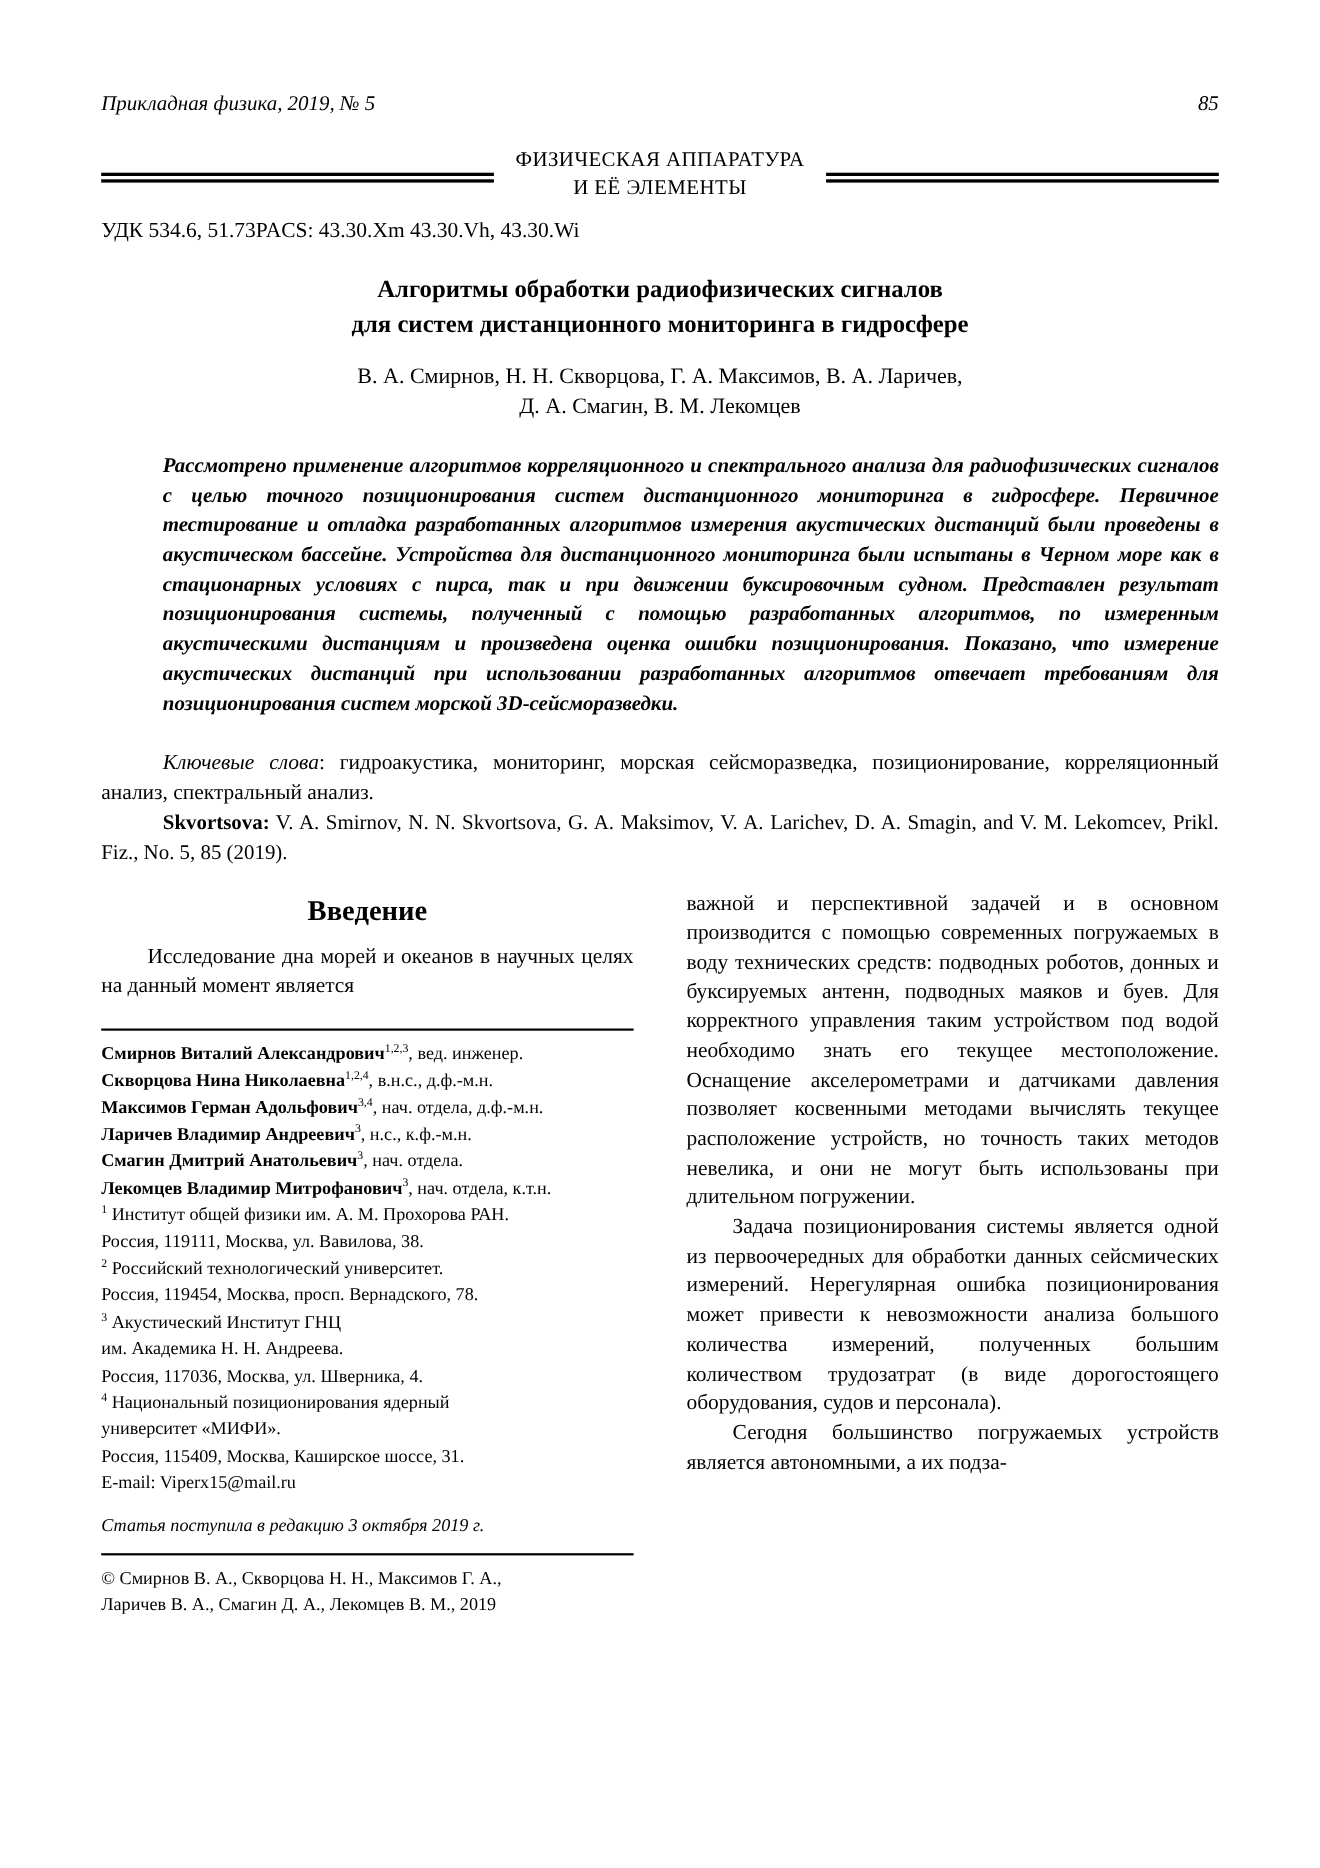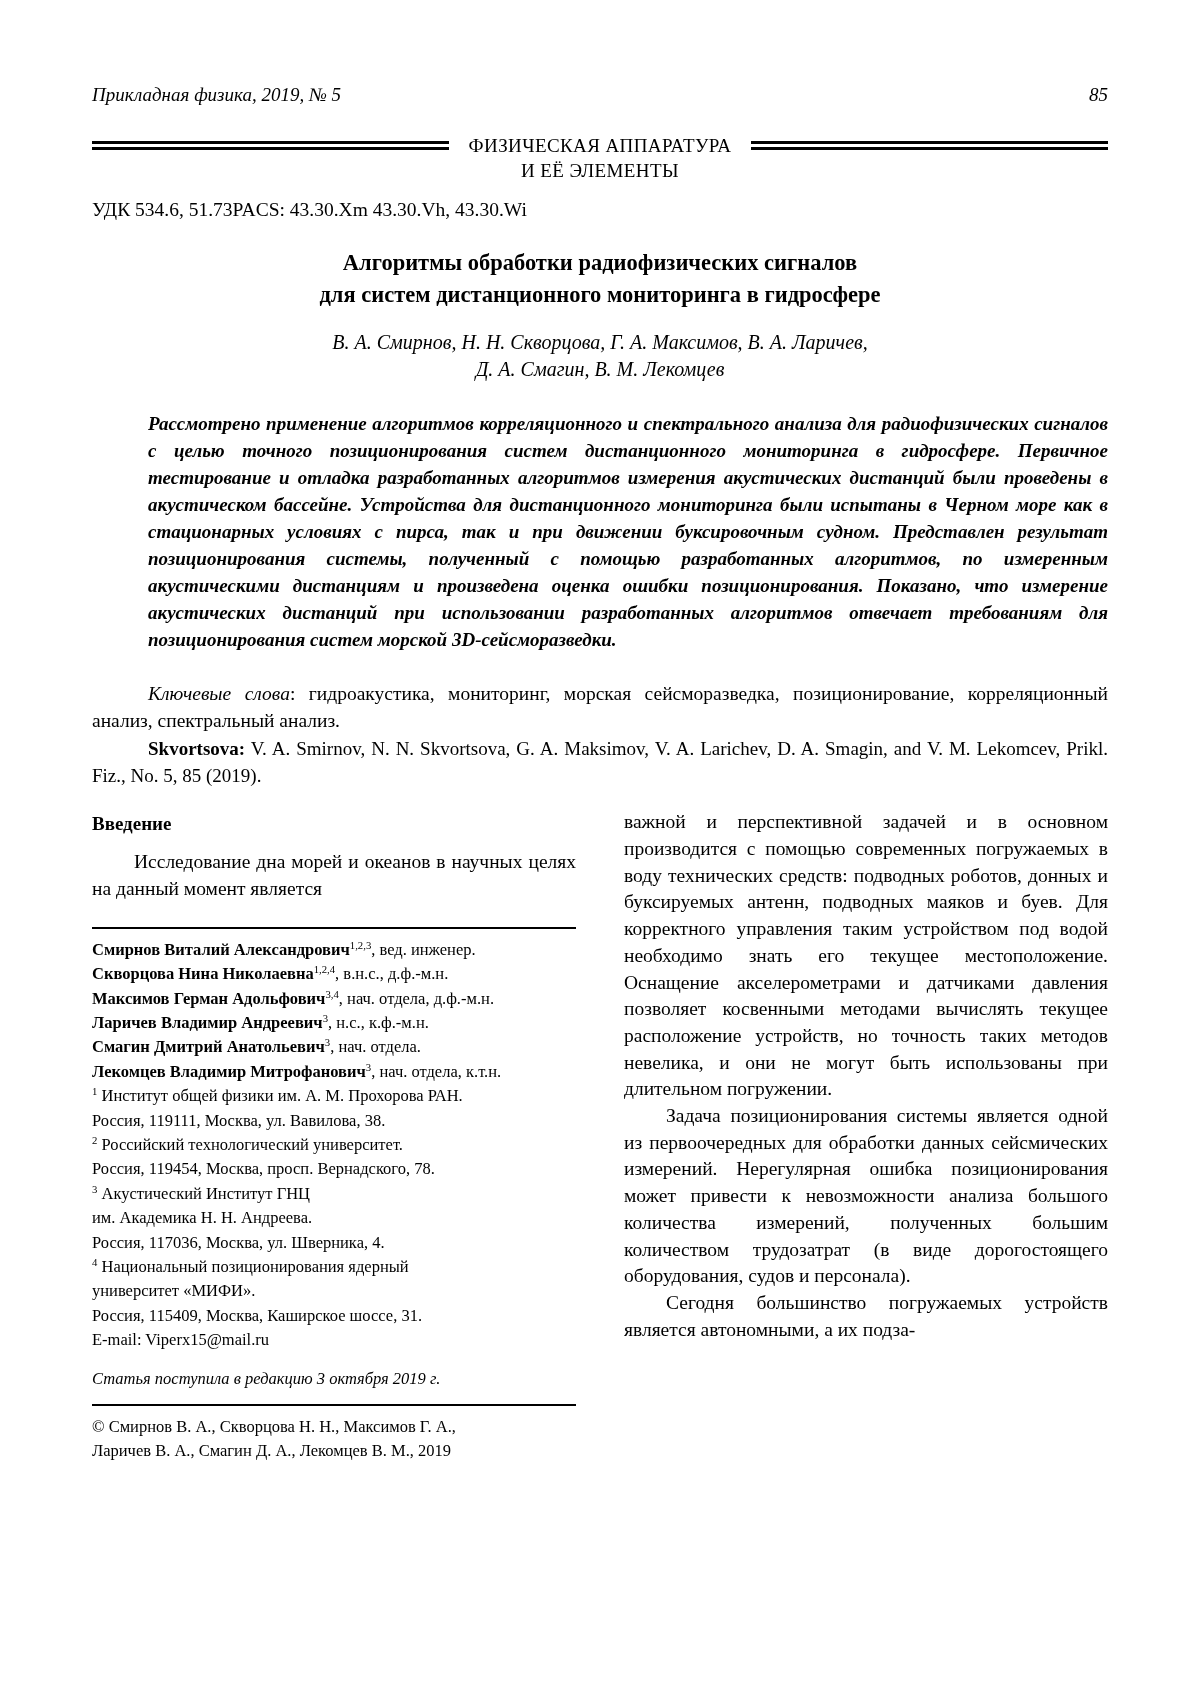--- a/index.html
+++ b/index.html
@@ -12,61 +12,61 @@
   .page {
     width: 1200px; height: 1698px;
     padding: 84px 92px 48px 92px;
     overflow: hidden;
     position: relative;
   }
   .header-row {
     display: flex; justify-content: space-between;
     font-style: italic; font-size: 19px; line-height: 1.2;
   }
-  .banner { display: flex; align-items: flex-start; margin-top: 26px; }
+  .banner { display: flex; align-items: center; margin-top: 26px; }
   .banner-rule {
     flex: 1; height: 9px; margin-top: 8px;
     border-top: 3px solid #000; border-bottom: 3px solid #000;
   }
   .banner-text {
     padding: 0 20px; text-align: center;
     font-size: 19px; line-height: 1.32; letter-spacing: 0.4px;
     white-space: nowrap;
   }
   .codes-row {
     display: flex; 
     margin-top: 16px; font-size: 19.5px;
   }
   .title {
     margin: 26px 0 0 0; text-align: center;
     font-size: 22.5px; font-weight: bold; line-height: 1.42;
   }
   .authors {
     margin-top: 18px; text-align: center;
-    font-style: italic; font-size: 20px; line-height: 1.35;
+    font-size: 20px; line-height: 1.35;
   }
   .abstract {
     margin: 28px 0 0 56px;
     font-weight: bold; font-style: italic;
     font-size: 19px; line-height: 1.42; text-align: justify;
   }
   .keywords {
     margin: 26px 0 0 0; font-size: 19.5px; line-height: 1.4;
     text-align: justify; text-indent: 56px;
   }
   .citation {
     margin: 18px 0 0 0; font-size: 19px; line-height: 1.4;
     text-align: justify; text-indent: 56px;
   }
   .citation.second { margin-top: 2px; }
   .columns { display: flex; gap: 48px; margin-top: 20px; }
   .col { flex: 1; min-width: 0; }
   .intro-heading {
-    margin: 4px 0 14px 0; text-align: left;
-    font-size: 19px; font-weight: bold;
+    margin: 4px 0 14px 0; text-align: center;
+    font-size: 26px; font-weight: bold;
   }
   .body-par {
     margin: 0; font-size: 19.5px; line-height: 1.37; text-align: justify;
   }
   .indent { text-indent: 42px; }
   .footnote {
     margin-top: 24px; border-top: 2px solid #000; padding-top: 9px;
     font-size: 16.5px; line-height: 1.48;
   }
   .fn-line { margin: 0; }

